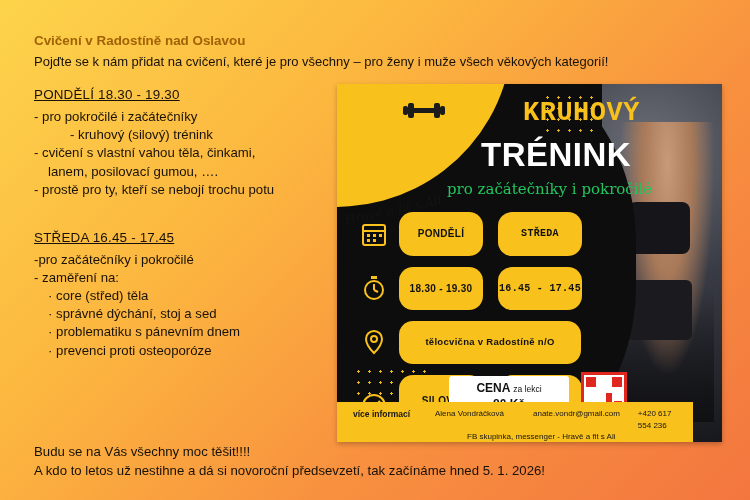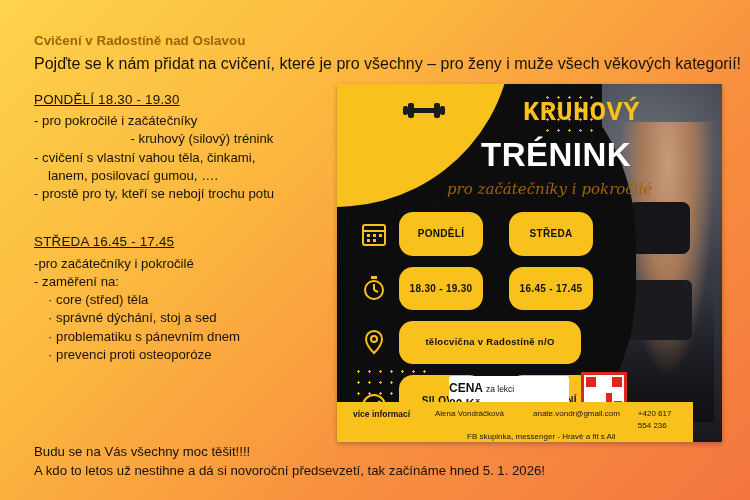--- a/index.html
+++ b/index.html
@@ -24,34 +24,34 @@
     font-size: 13.2px;
     line-height: 1.38;
   }
   .headline {
     font-weight: bold;
     font-size: 13.4px;
     margin-bottom: 2px;
     color: #a16207;
   }
   .subline {
-    font-size: 16px;
+    font-size: 13px;
     width: 710px;
     margin-bottom: 16px;
     white-space: nowrap;
   }
   .day-title {
     text-decoration: underline;
     font-size: 13.4px;
     margin-top: 4px;
     margin-bottom: 3px;
     letter-spacing: .2px;
   }
   .bullet { white-space: nowrap; }
-  .indent1 { padding-left: 36px; text-align: center; }
+  .indent1 { padding-left: 36px; }
   .indent2 { padding-left: 14px; }
   .block-gap { height: 26px; }
 
   .footer {
     position: absolute;
     left: 34px;
     top: 442px;
     width: 700px;
     font-size: 13.2px;
     color: #171108;
@@ -141,23 +141,22 @@
     position: absolute;
     left: 144px; top: 52px;
     color: #ffffff;
     font-size: 33px;
     font-weight: bold;
     letter-spacing: .5px;
   }
   .sub-script {
     position: absolute;
     left: 110px; top: 96px;
-    color: #a16207;
+    color: #22c55e;
     font-family: "DejaVu Serif", serif;
-    font-style: italic;
     font-size: 15px;
   }
 
   
   .rows { position: absolute; left: 22px; top: 128px; width: 250px; }
   .row { display: flex; align-items: center; margin-bottom: 11px; }
   .ico {
     width: 30px; height: 30px; flex: 0 0 30px;
     margin-right: 10px;
     color: #f9c11c;
@@ -169,31 +168,31 @@
     font-weight: bold;
     font-size: 10px;
     border-radius: 14px;
     padding: 16px 0;
     text-align: center;
     width: 84px;
     letter-spacing: .3px;
     line-height: 1.15;
   }
   .pill.wide { width: 182px; font-weight: bold; font-size: 9.5px; }
-  .pill + .pill { margin-left: 26px; }
+  .pill + .pill { margin-left: 15px; font-family: Liberation Mono, monospace; }
   .pill.two { padding: 20px 0; }
 
   
   .price-box {
     position: absolute;
     left: 112px; top: 292px;
     width: 120px; height: 42px;
     background: #ffffff;
     border-radius: 3px;
-    text-align: left;
+    text-align: center;
     padding-top: 5px;
   }
   .price-top { font-size: 12px; font-weight: bold; color: #111; }
   .price-top .sm { font-size: 8.5px; font-weight: normal; }
   .price-amt { font-size: 12px; font-weight: bold; color: #111; margin-top: 2px; }
 
   
   .qr {
     position: absolute;
     left: 244px; top: 288px;

